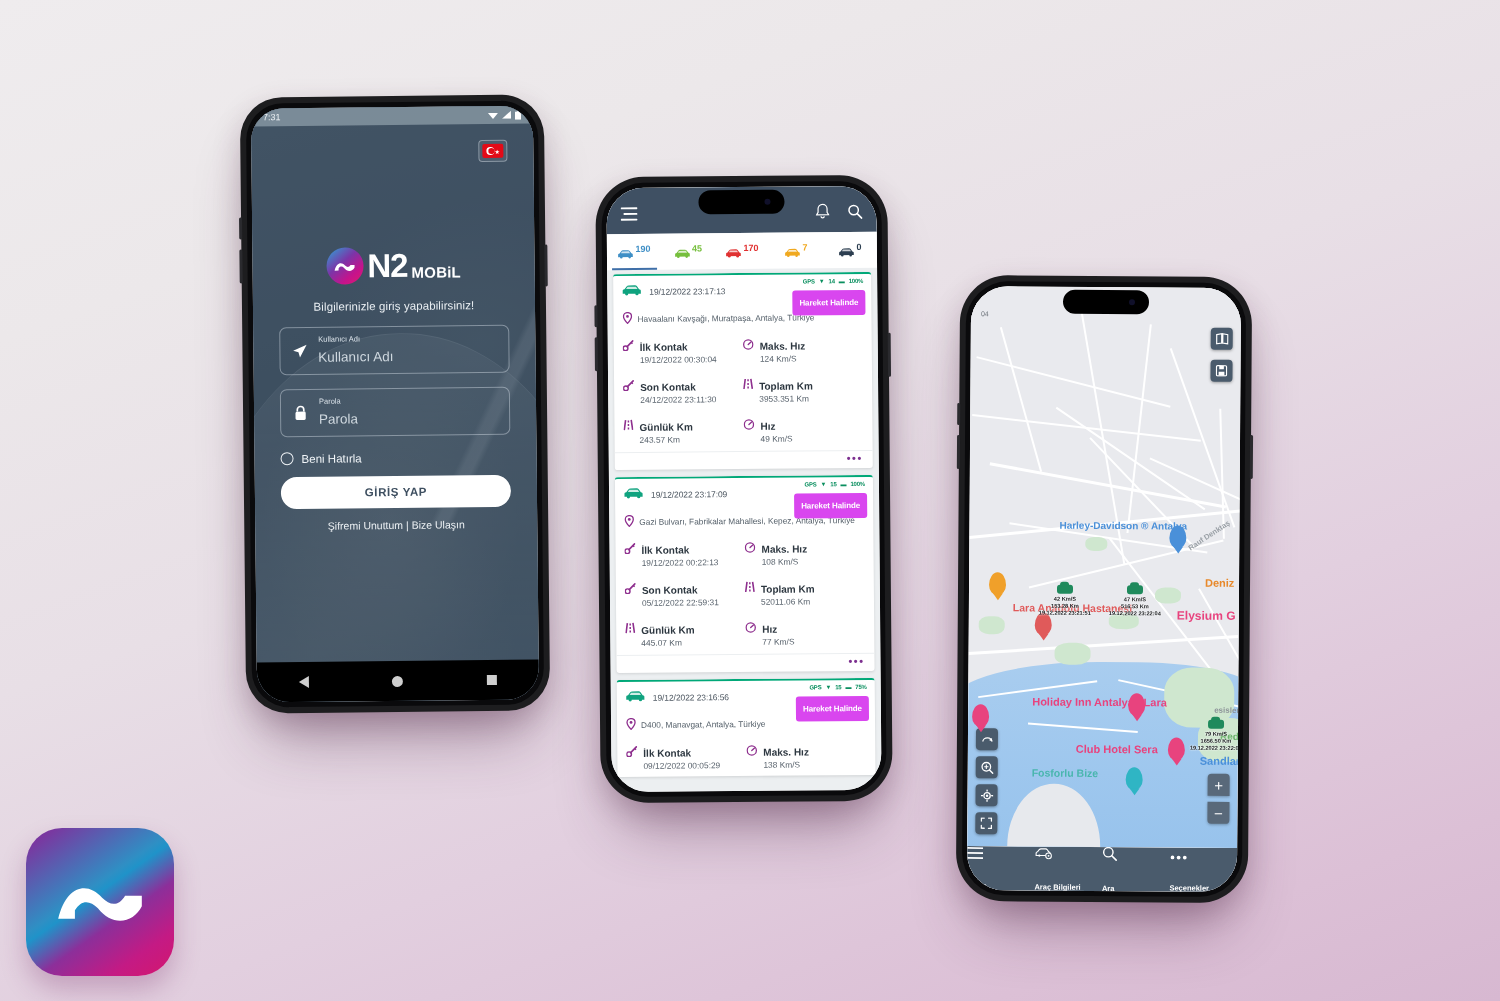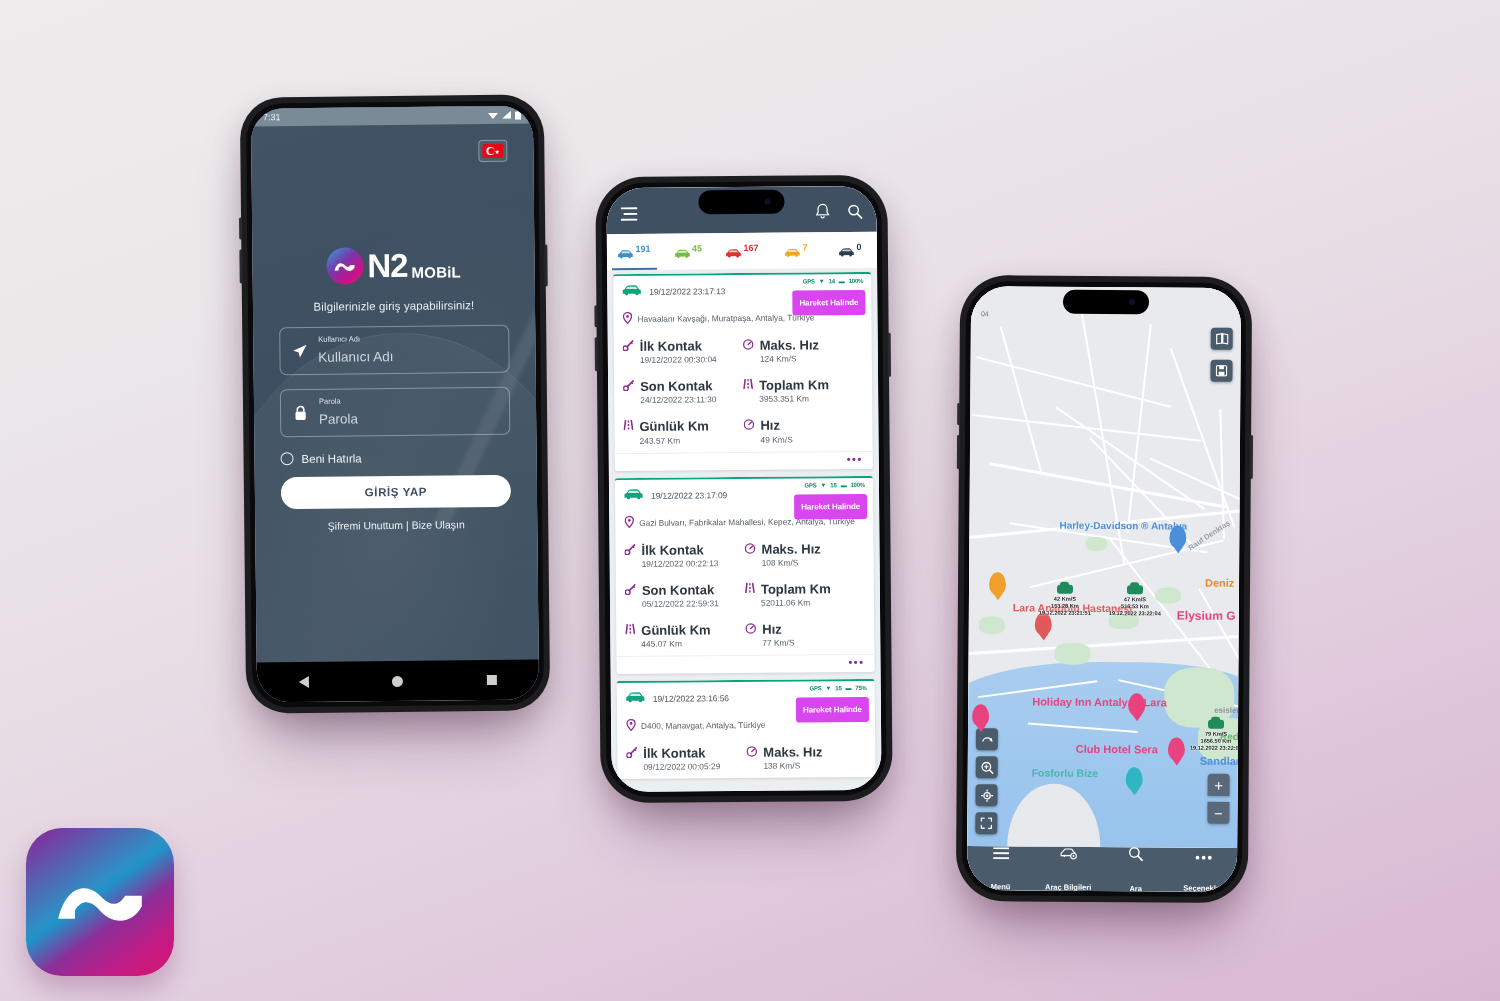--- a/index.html
+++ b/index.html
@@ -105,21 +105,21 @@
            background:linear-gradient(90deg,#9aa3ab 0 22px,transparent 22px 26px,#9aa3ab 26px 60px);
            filter:blur(1.1px); }
   .card-time { font-size:8.5px; color:#4c5660; margin-top:2px; letter-spacing:-.1px; }
   .gpsrow { position:absolute; right:8px; top:4px; display:flex; gap:4px; align-items:center;
             font-size:6px; color:#0a8f5f; font-weight:700; letter-spacing:-.2px; }
   .badge { position:absolute; right:6px; top:16px; background:#d946ef; color:#fff; font-size:8px;
            font-weight:700; padding:8px 7px; border-radius:3px; letter-spacing:-.1px; }
   .addr { display:flex; gap:5px; align-items:center; padding:7px 9px 4px; font-size:8.3px; color:#55606a; }
   .grid { display:grid; grid-template-columns:1fr 1fr; padding:2px 9px 0; }
   .cell { display:flex; gap:6px; align-items:flex-start; padding:5px 0 6px; }
-  .cell .ct { font-size:13px; font-weight:700; color:#2d3740; line-height:1.25;text-align:center; }
+  .cell .ct { font-size:10px; font-weight:700; color:#2d3740; line-height:1.25;text-align:center; }
   .cell .cv { font-size:8.4px; color:#59636d; line-height:1.3; }
   .card-foot { display:flex; justify-content:flex-end; padding:3px 10px 6px; border-top:1px solid #eceff1; }
   .dots { color:#7c2f8f; letter-spacing:1.5px; font-size:11px; line-height:8px; font-weight:900; }
 
   
   #phone-map { left:958px; top:276px; width:292px; height:626px; transform: rotate(0.4deg); }
   .map-screen { position:absolute; inset:0; background:#e8eaed; display:flex; flex-direction:column; }
   .map-status { position:absolute; left:10px; top:24px; font-size:7px; color:#6c737a; z-index:5; }
   .map-area { flex:1; position:relative; overflow:hidden; background:#e9eaee; }
   .sea { position:absolute; left:-6%; bottom:0; width:115%; height:33%;
@@ -138,21 +138,21 @@
   .veh:before{ content:""; position:absolute; left:3px; top:-3px; width:9px; height:5px;
                background:#1f8a5c; border-radius:3px 3px 0 0; }
   .vlabel { position:absolute; font-size:5.6px; color:#16181b; font-weight:600; text-align:center;
             white-space:nowrap; line-height:1.25; text-shadow:0 0 2px #fff,0 0 2px #fff; }
   .mapbtn { position:absolute; width:22px; height:22px; border-radius:4px; background:#4a5b6c;
             display:flex; align-items:center; justify-content:center; box-shadow:0 1px 3px rgba(0,0,0,.35); }
   .zbtn { position:absolute; right:8px; width:22px; height:22px; background:#59697a; color:#fff;
           display:flex; align-items:center; justify-content:center; font-size:15px; line-height:1;
           box-shadow:0 1px 3px rgba(0,0,0,.3); }
   .mapnav { height:44px; background:#4a5b6c; display:flex; }
-  .mapnav .it { flex:1; display:flex; flex-direction:column; align-items:center; justify-content:center; gap:19px; color:#fff; }
+  .mapnav .it { flex:1; display:flex; flex-direction:column; align-items:flex-start; justify-content:center; gap:19px; color:#fff; }
   .mapnav .lb { font-size:7.5px; font-weight:600; }
 
   
   #app-icon { position:absolute; left:26px; top:828px; width:148px; height:148px; border-radius:36px;
               background: linear-gradient(145deg, #6f3c9e 0%, #7a37a0 8%, #2f8fc4 42%, #1f93c9 46%, #8c2f9a 62%, #c41a84 82%, #d4176e 100%);
               box-shadow:0 14px 26px rgba(120,40,100,.28); display:flex; align-items:center; justify-content:center; }
   #app-icon .wave2 { width:92px; height:52px; }
 </style>
 </head>
 <body>
@@ -283,39 +283,39 @@
 
         <div class="tabs" id="tabs-host">
           <div class="tab-underline"></div>
         <div class="tab">
               <span><svg width="17" height="10" viewBox="0 0 22 12">
                   <path d="M1.5 10 L1.5 7 C1.5 6 2 5.4 3.4 5.2 L5.6 2.4 C6.1 1.6 6.9 1.2 7.9 1.2 L14.3 1.2 C15.3 1.2 16.1 1.6 16.7 2.4 L18.7 5.2 C20 5.4 20.5 6 20.5 7 L20.5 10 Z" fill="#3f8fc6"></path>
                   <circle cx="5.6" cy="10" r="1.7" fill="#3f8fc6"></circle>
                   <circle cx="16.4" cy="10" r="1.7" fill="#3f8fc6"></circle>
                   <path d="M6.6 2.6 L15.4 2.6 L17 5 L5 5 Z" fill="#fff" opacity=".75"></path>
                 </svg></span>
-              <span class="cnt" style="color:#3f8fc6">191</span>
+              <span class="cnt" style="color:#3f8fc6">190</span>
             </div>
             <div class="tab">
               <span><svg width="17" height="10" viewBox="0 0 22 12">
                   <path d="M1.5 10 L1.5 7 C1.5 6 2 5.4 3.4 5.2 L5.6 2.4 C6.1 1.6 6.9 1.2 7.9 1.2 L14.3 1.2 C15.3 1.2 16.1 1.6 16.7 2.4 L18.7 5.2 C20 5.4 20.5 6 20.5 7 L20.5 10 Z" fill="#76bf3d"></path>
                   <circle cx="5.6" cy="10" r="1.7" fill="#76bf3d"></circle>
                   <circle cx="16.4" cy="10" r="1.7" fill="#76bf3d"></circle>
                   <path d="M6.6 2.6 L15.4 2.6 L17 5 L5 5 Z" fill="#fff" opacity=".75"></path>
                 </svg></span>
               <span class="cnt" style="color:#76bf3d">45</span>
             </div>
             <div class="tab">
               <span><svg width="17" height="10" viewBox="0 0 22 12">
                   <path d="M1.5 10 L1.5 7 C1.5 6 2 5.4 3.4 5.2 L5.6 2.4 C6.1 1.6 6.9 1.2 7.9 1.2 L14.3 1.2 C15.3 1.2 16.1 1.6 16.7 2.4 L18.7 5.2 C20 5.4 20.5 6 20.5 7 L20.5 10 Z" fill="#e03131"></path>
                   <circle cx="5.6" cy="10" r="1.7" fill="#e03131"></circle>
                   <circle cx="16.4" cy="10" r="1.7" fill="#e03131"></circle>
                   <path d="M6.6 2.6 L15.4 2.6 L17 5 L5 5 Z" fill="#fff" opacity=".75"></path>
                 </svg></span>
-              <span class="cnt" style="color:#e03131">167</span>
+              <span class="cnt" style="color:#e03131">170</span>
             </div>
             <div class="tab">
               <span><svg width="17" height="10" viewBox="0 0 22 12">
                   <path d="M1.5 10 L1.5 7 C1.5 6 2 5.4 3.4 5.2 L5.6 2.4 C6.1 1.6 6.9 1.2 7.9 1.2 L14.3 1.2 C15.3 1.2 16.1 1.6 16.7 2.4 L18.7 5.2 C20 5.4 20.5 6 20.5 7 L20.5 10 Z" fill="#f0a920"></path>
                   <circle cx="5.6" cy="10" r="1.7" fill="#f0a920"></circle>
                   <circle cx="16.4" cy="10" r="1.7" fill="#f0a920"></circle>
                   <path d="M6.6 2.6 L15.4 2.6 L17 5 L5 5 Z" fill="#fff" opacity=".75"></path>
                 </svg></span>
               <span class="cnt" style="color:#f0a920">7</span>
             </div>

